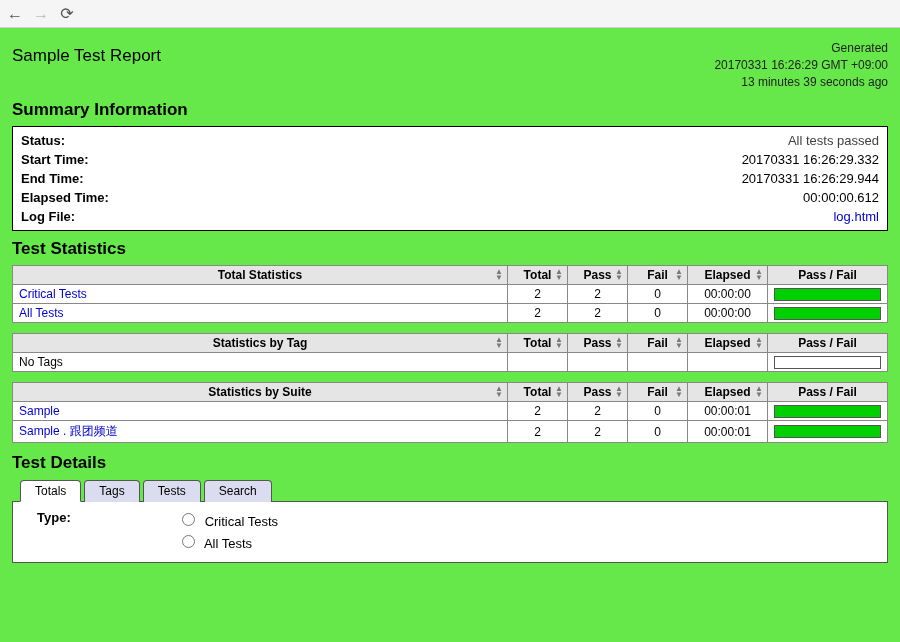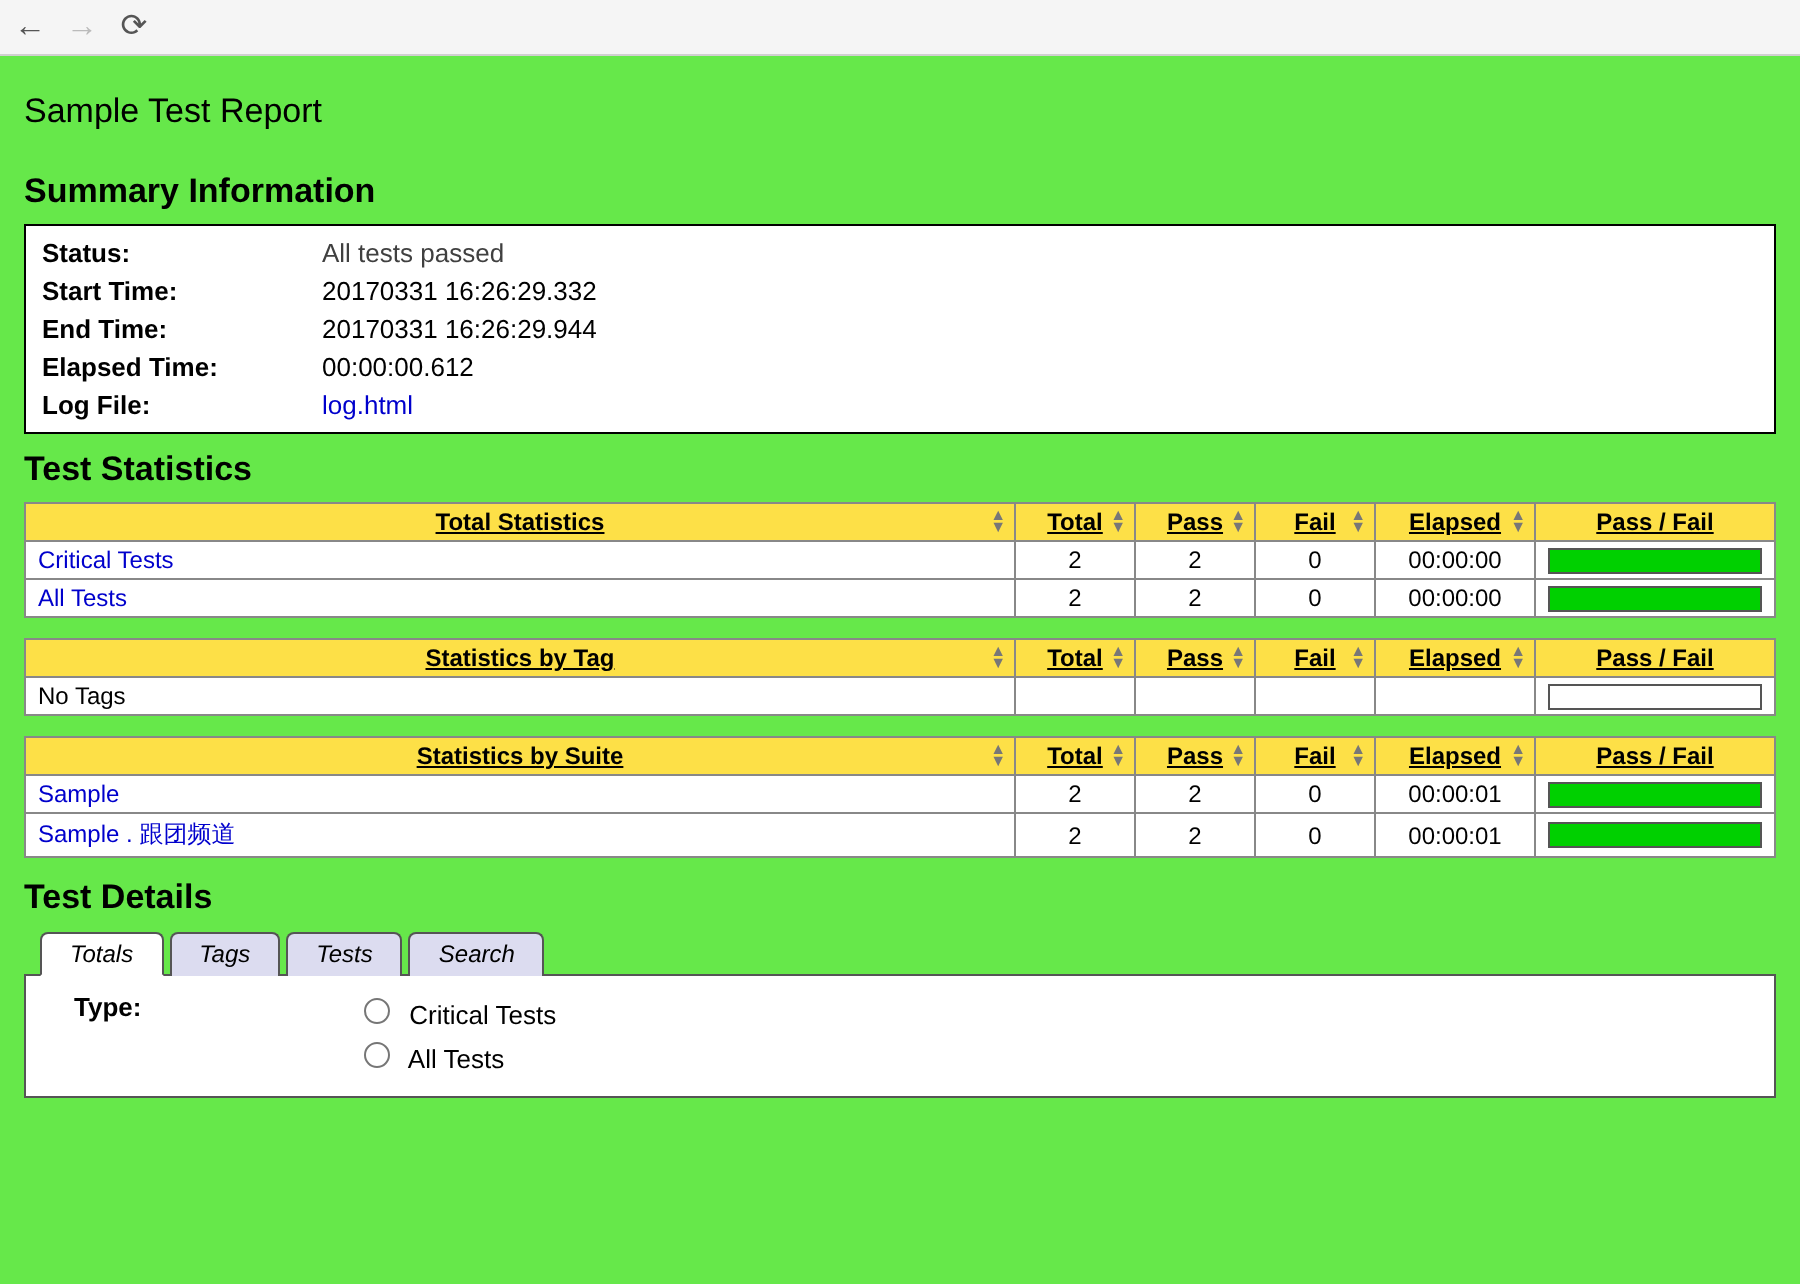--- a/index.html
+++ b/index.html
@@ -59,45 +59,44 @@
   h1 { margin: 6px 0 10px 0; font-size: 17px; font-weight: normal; text-align: right; }
   .gen-info { text-align: right; font-size: 12px; color: #222; line-height: 1.4; }
   h2 { margin: 8px 0 6px 0; font-size: 17px; font-weight: bold; }
 
   .panel {
     background: #fff;
     border: 1px solid #000;
     padding: 4px 8px;
     font-size: 13px;
   }
-  .summary-row { display: flex; padding: 2px 0; }
+  .summary-row { display: flex; padding: 2px 0; justify-content: space-between; }
   .summary-row .lbl { width: 140px; font-weight: bold; }
   .summary-row .val {}
   .green { color: #404040; }
   .link { color: #0000cc; cursor: pointer; }
 
   table.stats {
     width: 100%;
     border-collapse: collapse;
     background: #fff;
     margin: 6px 0 10px 0;
     border: 1px solid #000;
     font-size: 12px;
   }
   table.stats th, table.stats td {
     border: 1px solid #888;
     padding: 2px 6px;
     text-align: center;
     height: 18px;
   }
   table.stats th {
-    background: #fde047;
+    background: #e5e5e5;
     font-weight: bold;
     position: relative;
-    text-decoration: underline;
   }
   table.stats th .sort {
     position: absolute; right: 4px; top: 50%; transform: translateY(-50%);
     font-size: 8px; color: #777; line-height: 6px;
   }
   table.stats td.name { text-align: left; }
   table.stats td.link-cell { text-align: left; color: #0000cc; cursor: pointer; }
   .col-name { width: auto; }
   .col-num { width: 60px; }
   .col-elapsed { width: 80px; }
@@ -117,21 +116,20 @@
   .tab {
     background: #dcdcf0;
     border: 1px solid #555;
     border-bottom: none;
     padding: 3px 14px;
     font-size: 12px;
     border-radius: 4px 4px 0 0;
     cursor: pointer;
     position: relative;
     top: 1px;
-    font-style: italic;
   }
   .tab.active {
     background: #fff;
     font-weight: normal;
     top: 1px;
     border-bottom: 1px solid #fff;
   }
   .tabpanel {
     border: 1px solid #555;
     background: #fff;
@@ -151,20 +149,25 @@
 <div class="chrome">
   <span class="nav-btn">←</span>
   <span class="nav-btn disabled">→</span>
   <span class="nav-btn">⟳</span>
 </div>
 
 <div class="page">
 
   <div class="header-row">
     <h1>Sample Test Report</h1>
+    <div class="gen-info">
+      <div>Generated</div>
+      <div>20170331 16:26:29 GMT +09:00</div>
+      <div>13 minutes 39 seconds ago</div>
+    </div>
   </div>
 
   <h2>Summary Information</h2>
   <div class="panel">
     <div class="summary-row">
       <span class="lbl">Status:</span>
       <span class="val green">All tests passed</span>
     </div>
     <div class="summary-row">
       <span class="lbl">Start Time:</span>

